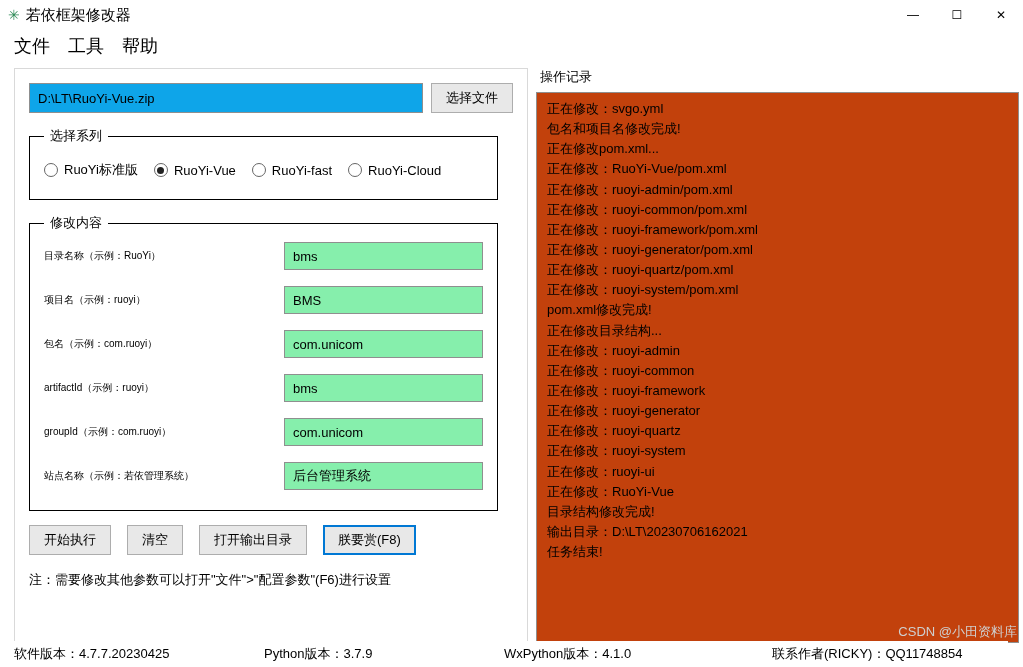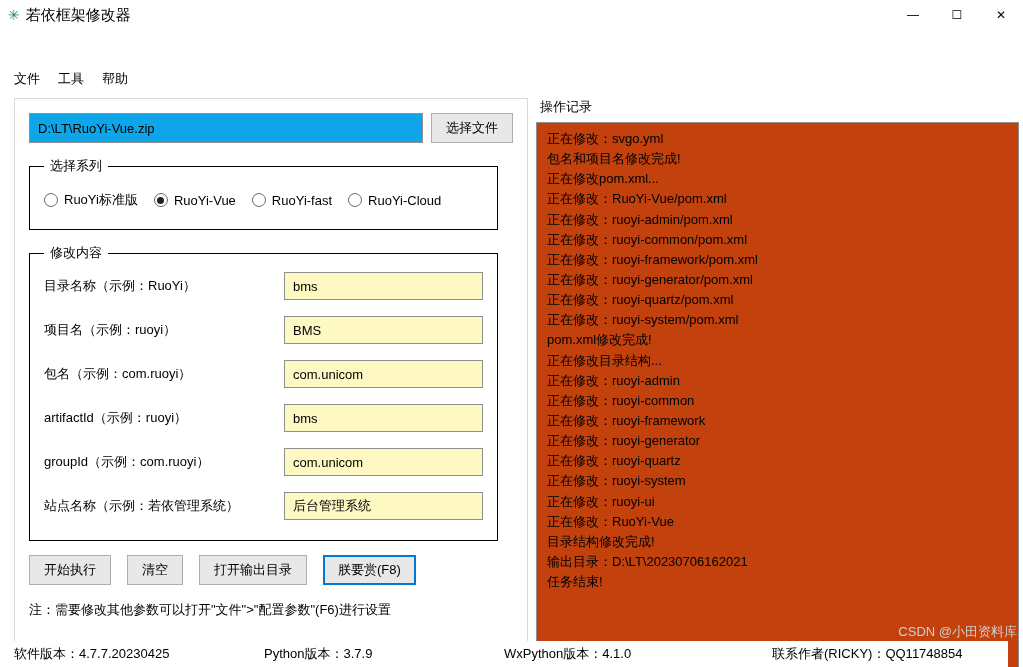--- a/index.html
+++ b/index.html
@@ -43,22 +43,21 @@
       justify-content: center;
       font-family: "Segoe UI Symbol", sans-serif;
       font-size: 12px;
     }
     .menubar {
       display: flex;
       gap: 18px;
       padding: 4px 14px 8px 14px;
     }
     .menu-item {
-      font-size: 13px;
-      margin-top: 36px;
+      font-size: 18px;
     }
     .content {
       display: flex;
       padding: 2px 4px 0 14px;
       gap: 8px;
     }
     .left-panel {
       width: 514px;
       border: 1px solid #d9d9d9;
       padding: 14px 14px;
@@ -122,28 +121,28 @@
     .radio.checked::after {
       content: ""; width: 7px; height: 7px; border-radius: 50%; background: #222;
     }
     .form-row {
       display: flex;
       align-items: center;
       margin-bottom: 16px;
     }
     .form-label {
       width: 240px;
-      font-size: 13px;
+      font-size: 10px;
     }
     .form-input {
       flex: 1;
       height: 28px;
       padding: 4px 8px;
       border: 1px solid #8f8f8f;
-      background: #fef9c3;
+      background: #86efac;
     }
     .action-row {
       display: flex;
       gap: 16px;
       margin-bottom: 16px;
     }
     .note {
       font-size: 13px;
     }
     .log-title {

